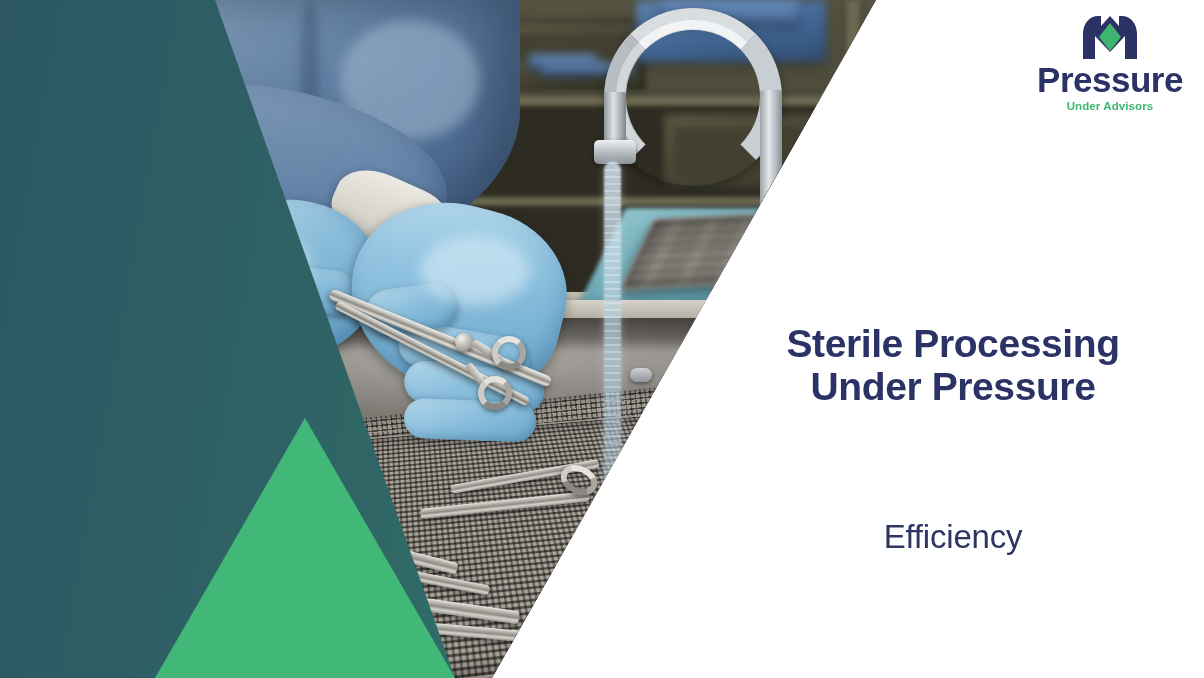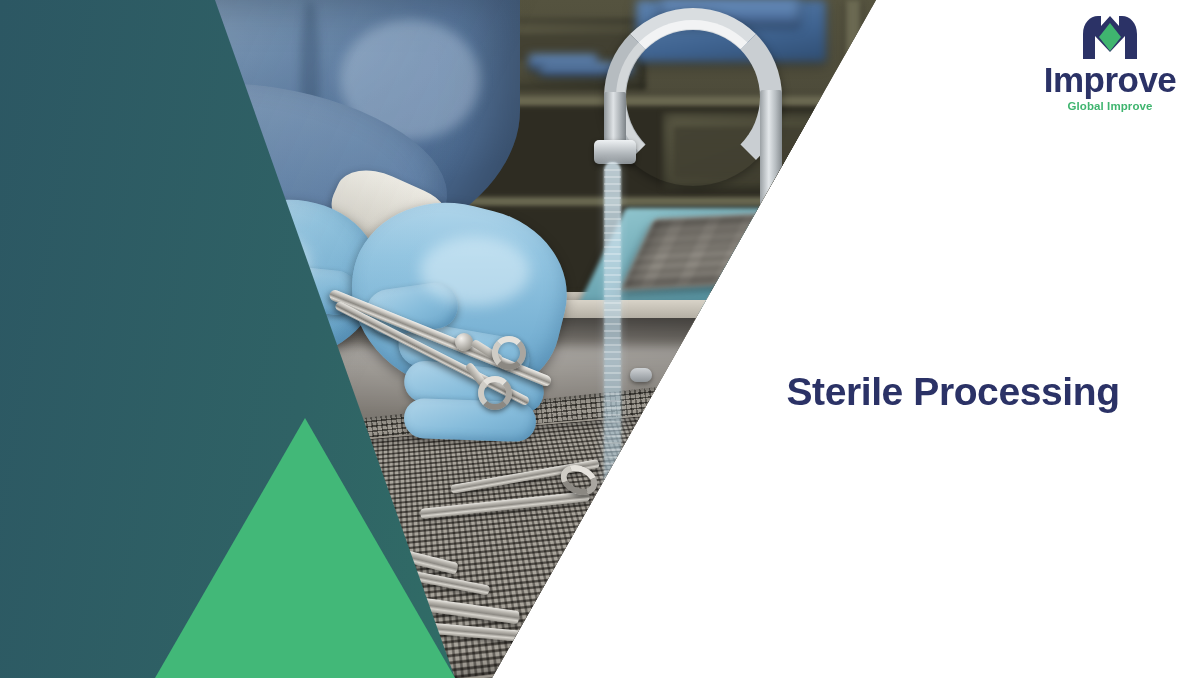--- a/index.html
+++ b/index.html
@@ -334,21 +334,20 @@
     position:absolute; left:712px; top:322px; width:482px;
     text-align:center;
   }
   .headline{
     font-family:"Liberation Sans", sans-serif;
     font-weight:700;
     font-size:39px;
     line-height:1.11;
     letter-spacing:-0.4px;
     color:#2b3266;
-    margin-top:48px;
   }
   .subhead{
     margin-top:22px;
     font-family:"Liberation Sans", sans-serif;
     font-weight:400;
     font-size:33px;
     line-height:1.30;
     letter-spacing:-0.2px;
     color:#2e3563;
   }
@@ -446,27 +445,29 @@
   </div>
 
   <div class="grad-tri"></div>
   <div class="green-tri"></div>
 
   <div class="logo">
     <svg class="logo-mark" width="58" height="46" viewBox="0 0 58 46" aria-hidden="true">
       <path d="M2 45 L2 20 C2 9 9 2 17 2 L20 2 L20 12 L29 2 L38 12 L38 2 L41 2 C49 2 56 9 56 20 L56 45 L44 45 L44 22 L29 38 L14 22 L14 45 Z" fill="#2b3266"></path>
       <path d="M29 9 L40 23 L29 37 L18 23 Z" fill="#3fb56f"></path>
     </svg>
-    <div class="logo-word">Improve</div>
-    <div class="logo-sub">Global Improve</div>
+    <div class="logo-word">Pressure</div>
+    <div class="logo-sub">Under Advisors</div>
   </div>
 
   <div class="copy">
     <h1 class="headline">
       <span>Sterile Processing</span><br>
+      <span>Under Pressure</span>
     </h1>
     <p class="subhead">
       <br>
       <br>
+      <span>Efficiency</span>
     </p>
   </div>
 
 </div>
 
 </body></html>

